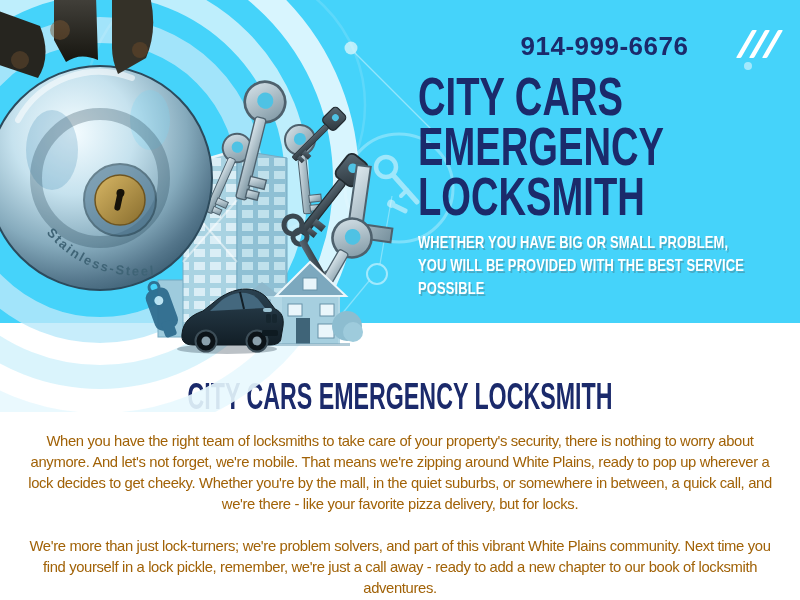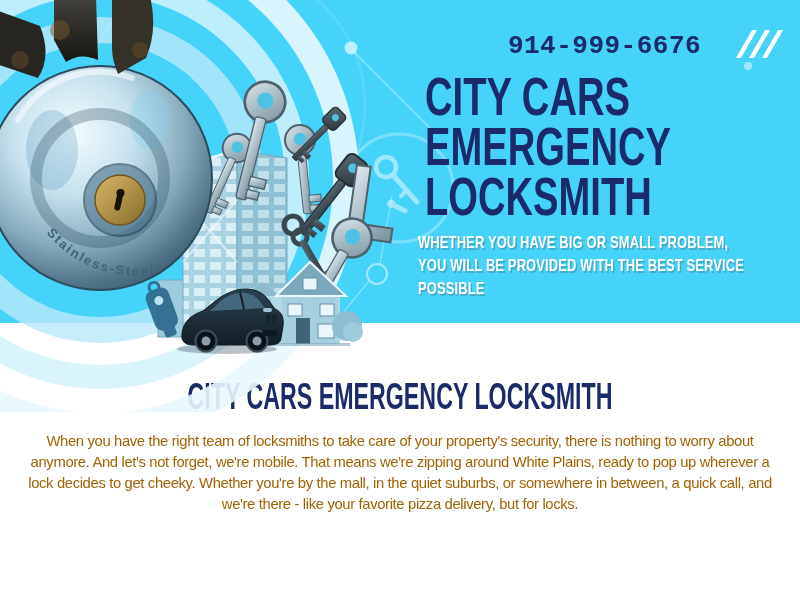--- a/index.html
+++ b/index.html
@@ -22,24 +22,24 @@
     position:absolute; left:0; top:0; width:430px; height:412px;
     z-index:2; pointer-events:none;
   }
   .hero-text {
     position:absolute; left:418px; top:0; width:345px; z-index:3;
   }
   .phone {
     display:block; margin-top:31px; padding-left:28px;
     text-align:center; font-size:26px; font-weight:bold;
     color:#1b2a6b; letter-spacing:0.5px; line-height:30px;
-    text-decoration:none; cursor:pointer;font-family:Liberation Mono, monospace;
+    text-decoration:none; cursor:pointer;
   }
   .hero-title {
-    margin:11px 0 0 7px; font-size:53px; font-weight:bold;
+    margin:11px 0 0 0; font-size:53px; font-weight:bold;
     color:#1b2a6b; line-height:50px; letter-spacing:0;
   }
   .title-line {
     display:block; white-space:nowrap;
     transform:scaleX(0.72); transform-origin:left center;
   }
   .hero-sub {
     margin-top:9px; font-size:17px; font-weight:bold;
     color:#ffffff; line-height:23px;
     text-shadow:2px 2px 0 rgba(70,70,70,0.28);
@@ -264,13 +264,14 @@
   <div class="menu-btn">
     <span class="slash"></span>
     <span class="slash"></span>
     <span class="slash"></span>
   </div>
 </div>
 
 <section class="about">
   <h2 class="about-heading">CITY CARS EMERGENCY LOCKSMITH</h2>
   <p>When you have the right team of locksmiths to take care of your property's security, there is nothing to worry about anymore. And let's not forget, we're mobile. That means we're zipping around White Plains, ready to pop up wherever a lock decides to get cheeky. Whether you're by the mall, in the quiet suburbs, or somewhere in between, a quick call, and we're there - like your favorite pizza delivery, but for locks.</p>
+  <p>We're more than just lock-turners; we're problem solvers, and part of this vibrant White Plains community. Next time you find yourself in a lock pickle, remember, we're just a call away - ready to add a new chapter to our book of locksmith adventures.</p>
 </section>
 
 </body></html>

